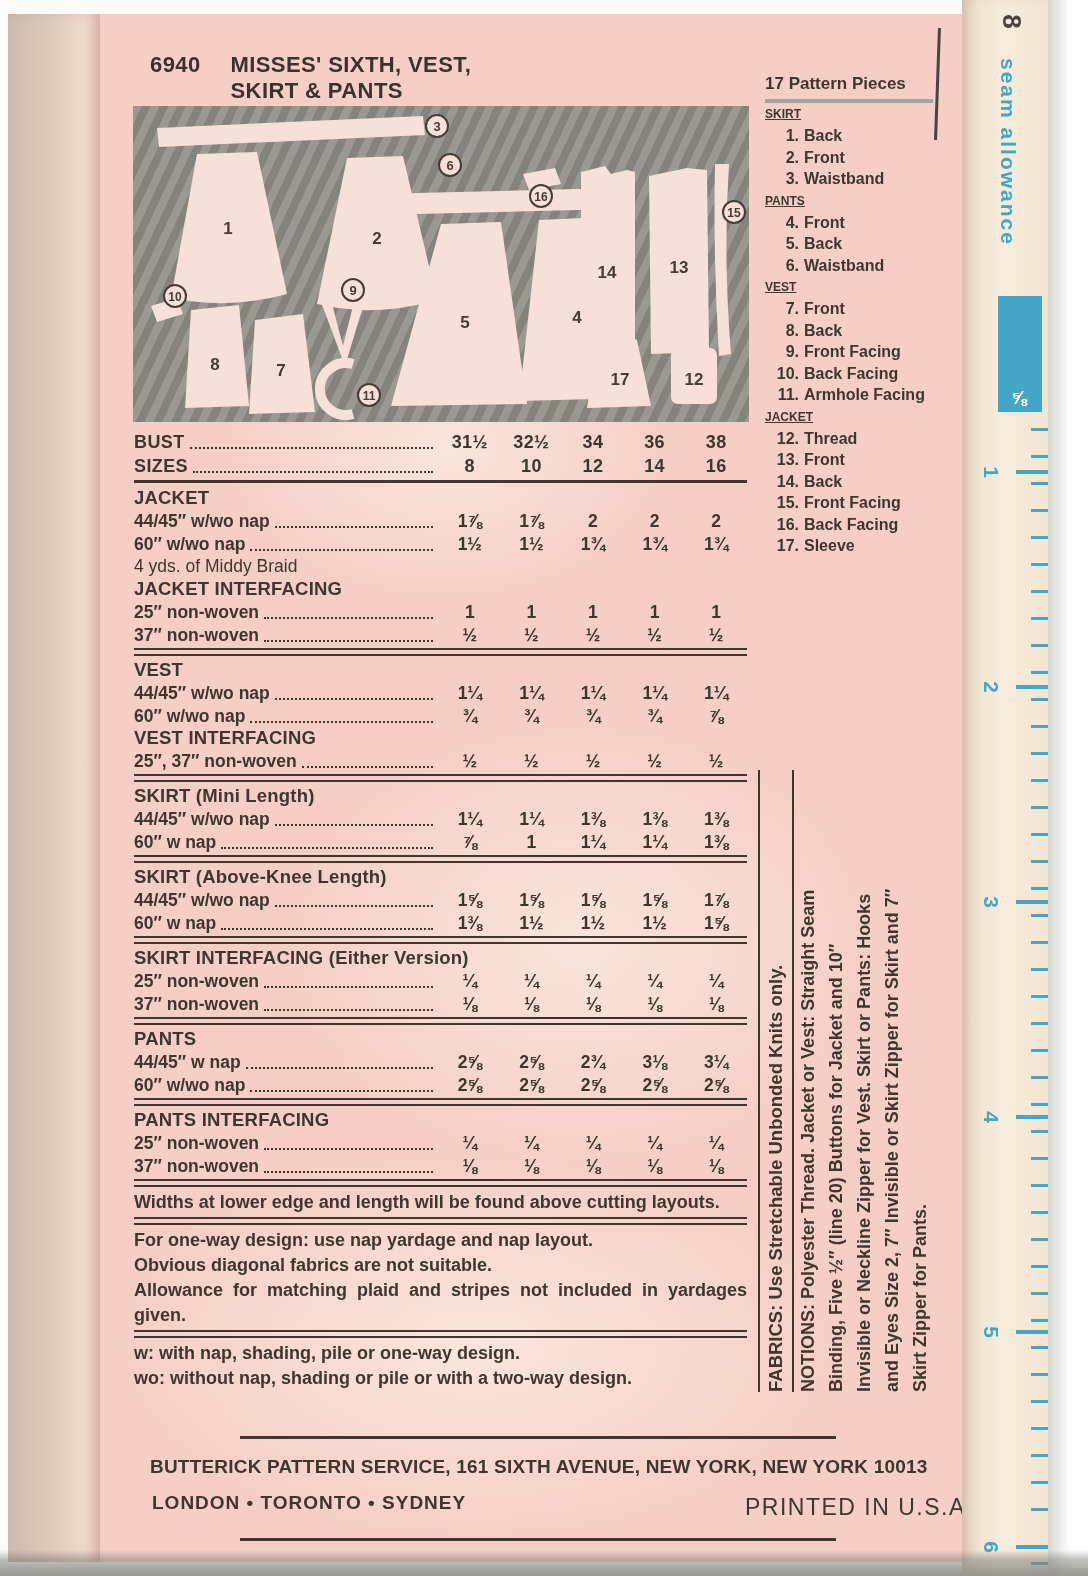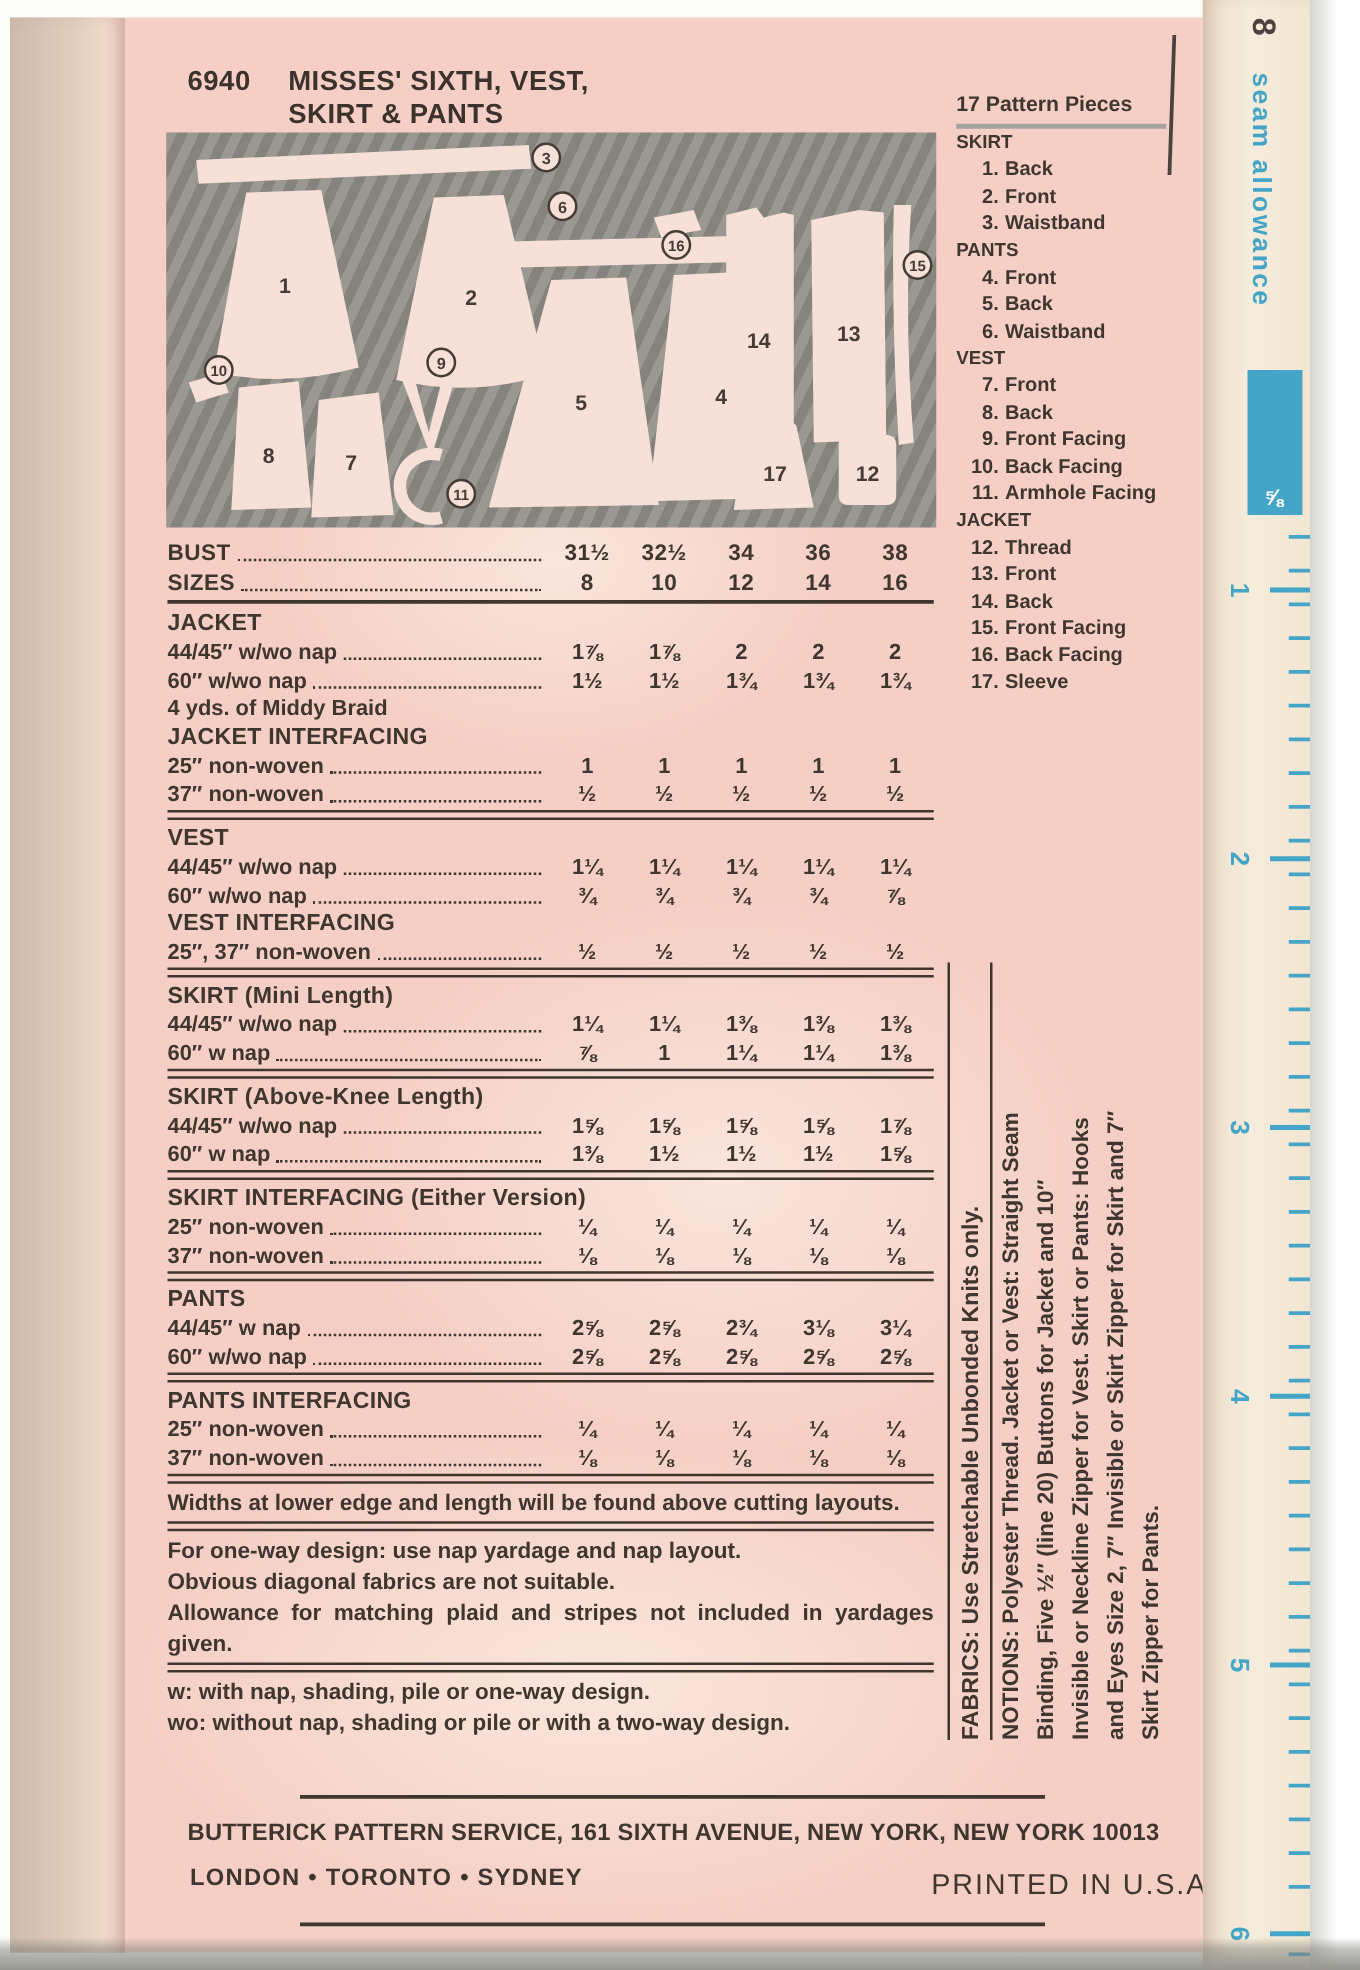--- a/index.html
+++ b/index.html
@@ -40,34 +40,34 @@
     background-color:#8e8d85;
     background-image:repeating-linear-gradient(115deg, rgba(255,255,255,.10) 0 8px, rgba(0,0,0,.07) 8px 16px);
   }
   .diagram svg{display:block;width:100%;height:100%;}
   .diagram text{font-family:"Liberation Sans",sans-serif;font-weight:700;fill:#453c35;}
 
   
   .pieces-panel{position:absolute;left:765px;top:74px;width:182px;}
   .pieces-heading{font-size:17px;font-weight:700;border-bottom:4px solid #a3a3a3;
     padding-bottom:5px;margin-bottom:0;width:168px;}
-  .pgroup{font-size:15px;font-weight:700;line-height:22px;}
+  .pgroup{font-size:12px;font-weight:700;line-height:22px;text-decoration:underline;}
   .pitem{display:flex;font-size:16px;font-weight:700;line-height:21.5px;}
   .pitem .pn{width:34px;text-align:right;margin-right:5px;flex:none;}
 
   
   .main-col{position:absolute;left:134px;top:429px;width:613px;}
   .size-row{display:flex;align-items:flex-end;height:24px;font-size:18px;font-weight:700;letter-spacing:.4px;}
   .yrow{display:flex;align-items:flex-end;height:23px;font-size:17.5px;font-weight:700;}
   .lbl{white-space:nowrap;}
   .leader{flex:1;border-bottom:2.5px dotted #3f362e;margin:0 6px 4px 5px;min-width:10px;}
   .cells{display:flex;width:308px;flex:none;}
   .cell{flex:1;text-align:center;}
   .sec-title{font-size:18.5px;font-weight:700;height:22px;line-height:22px;letter-spacing:.2px;}
-  .ynote{font-size:17.5px;font-weight:700;height:23px;line-height:23px;}
+  .ynote{font-size:17.5px;font-weight:400;height:23px;line-height:23px;}
   .rule-h{border-top:3.5px solid #3f362e;margin:3px 0 4px;}
   .rule-d{height:4px;border-top:2px solid #3f362e;border-bottom:2px solid #3f362e;margin:2px 0 3px;}
   .note-par{font-size:18px;font-weight:700;line-height:25px;text-align:justify;}
   .note-line{font-size:18px;font-weight:700;line-height:25px;}
 
   
   .side-rot{
     position:absolute;left:758px;top:1392px;width:622px;height:188px;
     transform-origin:0 0;transform:rotate(-90deg);
     font-weight:700;color:#3f362e;

